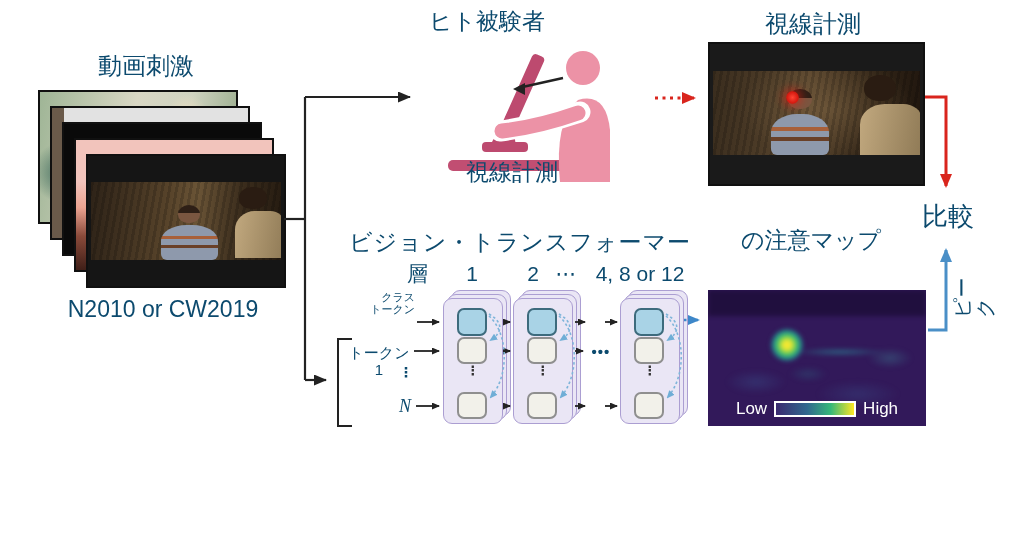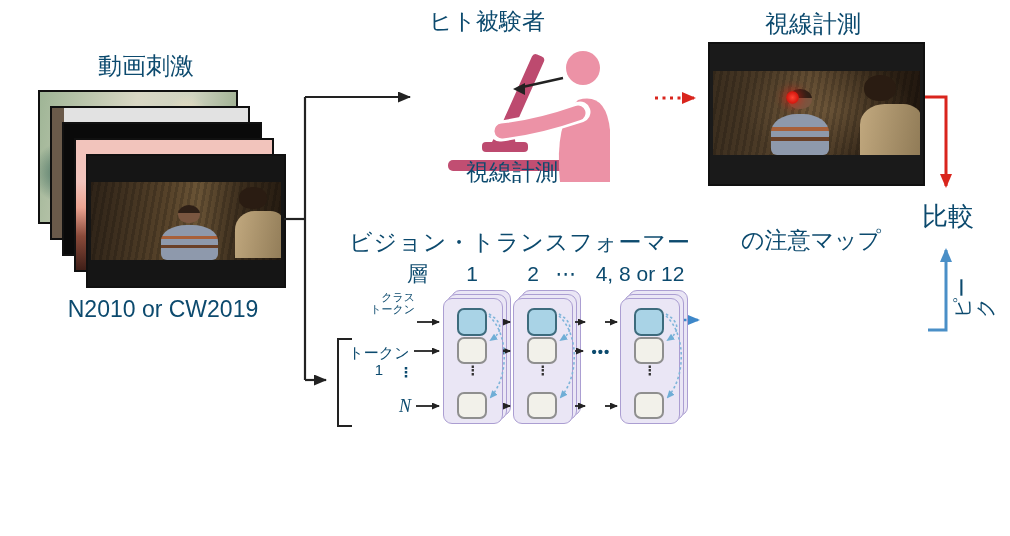--- a/index.html
+++ b/index.html
@@ -190,20 +190,28 @@
     <div class="token cls"></div>
     <div class="token plain" style="top:39px;"></div>
     <div class="tok-dots">⋮</div>
     <div class="token plain" style="top:94px;"></div>
   </div>
 
   <div class="lbl ctr" style="left:704px;top:228px;width:214px;font-size:23px;line-height:1.1;">
     <span style="display:block;">の注意マップ</span>
   </div>
 
+  <div id="heatmap">
+    <div class="hm-noise"></div>
+    <div id="hm-bar-row">
+      <span>Low</span>
+      <div id="hm-gradient"></div>
+      <span>High</span>
+    </div>
+  </div>
 
 
   <svg id="overlay" width="1010" height="536" viewBox="0 0 1010 536">
     <defs>
       <marker id="mk-black" markerWidth="8" markerHeight="7" refX="7" refY="3.5" orient="auto" markerUnits="userSpaceOnUse">
         <polygon points="0,0 8,3.5 0,7" fill="#222"></polygon>
       </marker>
       <marker id="mk-black-big" markerWidth="13" markerHeight="11" refX="12" refY="5.5" orient="auto" markerUnits="userSpaceOnUse">
         <polygon points="0,0 13,5.5 0,11" fill="#222"></polygon>
       </marker>

